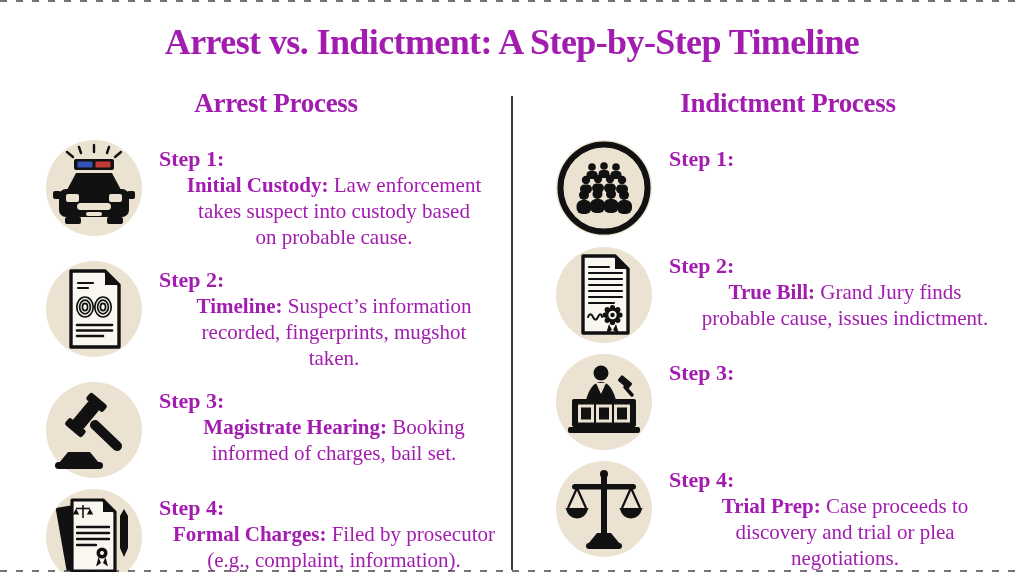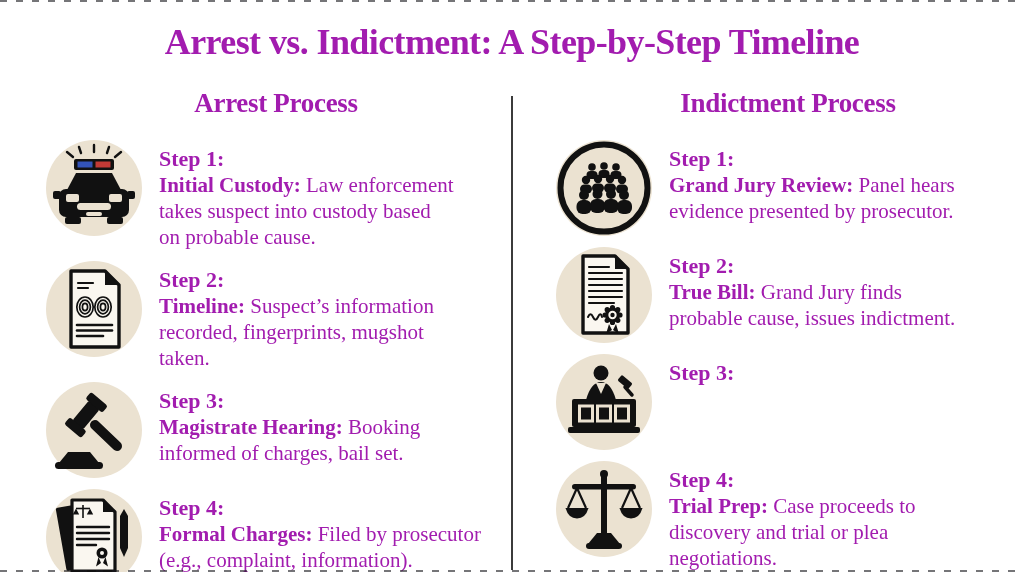--- a/index.html
+++ b/index.html
@@ -16,21 +16,21 @@
   .col-header{margin:0;text-align:center;font-size:27px;font-weight:700;letter-spacing:-0.3px;padding-left:40px;}
   .steps{margin-top:21px;padding-left:46px;}
   .col-right .steps{padding-left:44px;}
   .step{display:flex;align-items:flex-start;margin-bottom:11px;}
   .icon-circle{width:96px;height:96px;border-radius:50%;background:#EBE2D1;flex:0 0 96px;
                display:flex;align-items:center;justify-content:center;}
   .icon-circle svg{display:block;}
   .step-text{margin-left:17px;padding-top:6px;width:350px;}
   .col-right .step-text{width:352px;}
   .step-label{font-size:22px;font-weight:700;line-height:26px;}
-  .step-body{margin:0;font-size:21px;line-height:26px;white-space:pre-line;}
+  .step-body{margin:0;font-size:21px;line-height:26px;white-space:pre-line;text-align:center;}
   .step-body b{font-weight:700;}
 </style>
 </head>
 <body>
 
 <div class="page">
   <div class="edge edge-top"></div>
 
   <h1 class="title">Arrest vs. Indictment: A Step-by-Step Timeline</h1>
 
@@ -193,22 +193,20 @@
                   <circle cx="68" cy="55" r="5"></circle>
                 <rect x="20.5" y="60" width="15" height="14" rx="6"></rect>
                   <rect x="34" y="59" width="15" height="14" rx="6"></rect>
                   <rect x="47.5" y="59" width="15" height="14" rx="6"></rect>
                   <rect x="61" y="60" width="15" height="14" rx="6"></rect>
               </g>
             </svg>
           </div>
           <div class="step-text">
             <div class="step-label">Step 1:</div>
-            <p class="step-body"><b>Grand Jury Review:</b><span> Panel hears
-evidence presented by prosecutor.</span></p>
           </div>
         </div>
 
         <div class="step">
           <div class="icon-circle">
             <svg viewBox="0 0 96 96" width="96" height="96">
               <path d="M27,9 H59 L72,22 V86 H27 Z" fill="#FAF7F0" stroke="#111" stroke-width="3.4" stroke-linejoin="round"></path>
               <path d="M59,9 L72,22 H59 Z" fill="#111"></path>
               <g stroke="#111" stroke-width="2.1" stroke-linecap="round">
                 <line x1="33" y1="20" x2="53" y2="20"></line>

